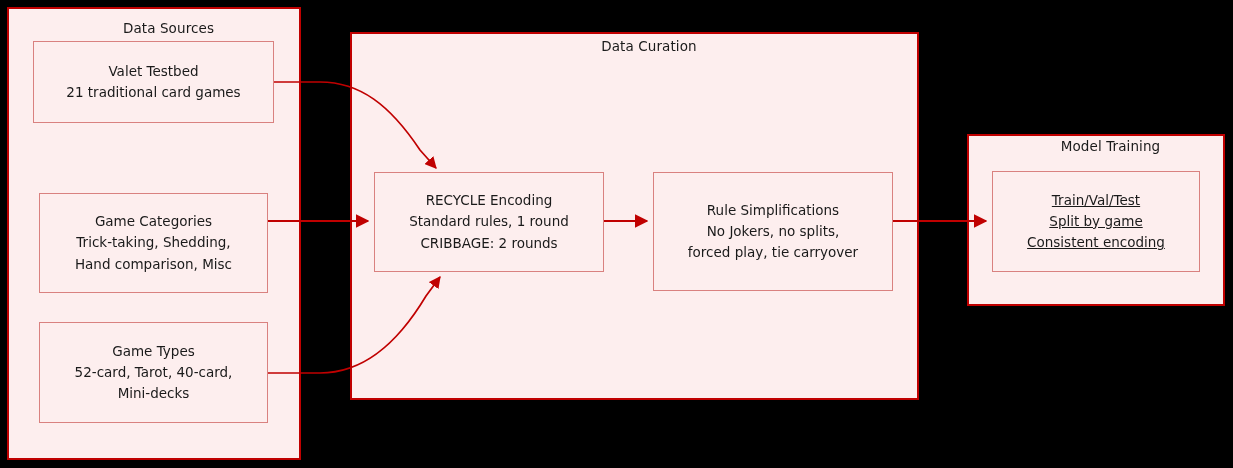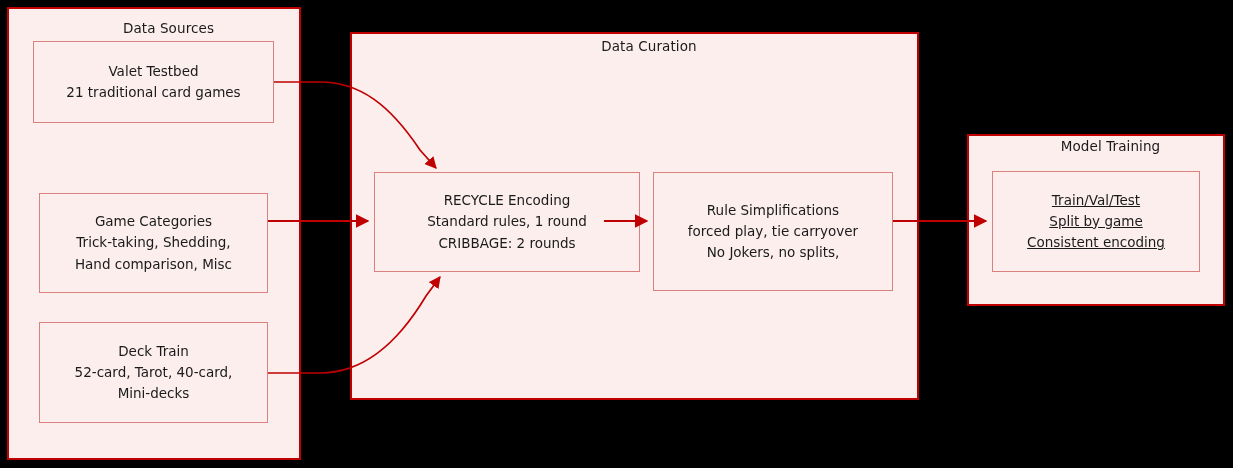--- a/index.html
+++ b/index.html
@@ -85,35 +85,35 @@
     <span class="ln">21 traditional card games</span>
   </div>
 
   <div class="node" style="left:39px; top:171px; width:229px; height:100px;margin-top:22px;">
     <span class="ln">Game Categories</span>
     <span class="ln">Trick-taking, Shedding,</span>
     <span class="ln">Hand comparison, Misc</span>
   </div>
 
   <div class="node" style="left:39px; top:322px; width:229px; height:101px;">
-    <span class="ln">Deck Train</span>
+    <span class="ln">Game Types</span>
     <span class="ln">52-card, Tarot, 40-card,</span>
     <span class="ln">Mini-decks</span>
   </div>
 
-  <div class="node" style="left:374px; top:172px; width:266px; height:100px;">
+  <div class="node" style="left:374px; top:172px; width:230px; height:100px;">
     <span class="ln">RECYCLE Encoding</span>
     <span class="ln">Standard rules, 1 round</span>
     <span class="ln">CRIBBAGE: 2 rounds</span>
   </div>
 
   <div class="node" style="left:653px; top:172px; width:240px; height:119px;">
     <span class="ln">Rule Simplifications</span>
+    <span class="ln">No Jokers, no splits,</span>
     <span class="ln">forced play, tie carryover</span>
-    <span class="ln">No Jokers, no splits,</span>
   </div>
 
   <div class="node" style="left:992px; top:171px; width:208px; height:101px;text-decoration:underline;">
     <span class="ln">Train/Val/Test</span>
     <span class="ln">Split by game</span>
     <span class="ln">Consistent encoding</span>
   </div>
 
   <svg id="edges" viewBox="0 0 1233 468" xmlns="http://www.w3.org/2000/svg">
     <defs>

